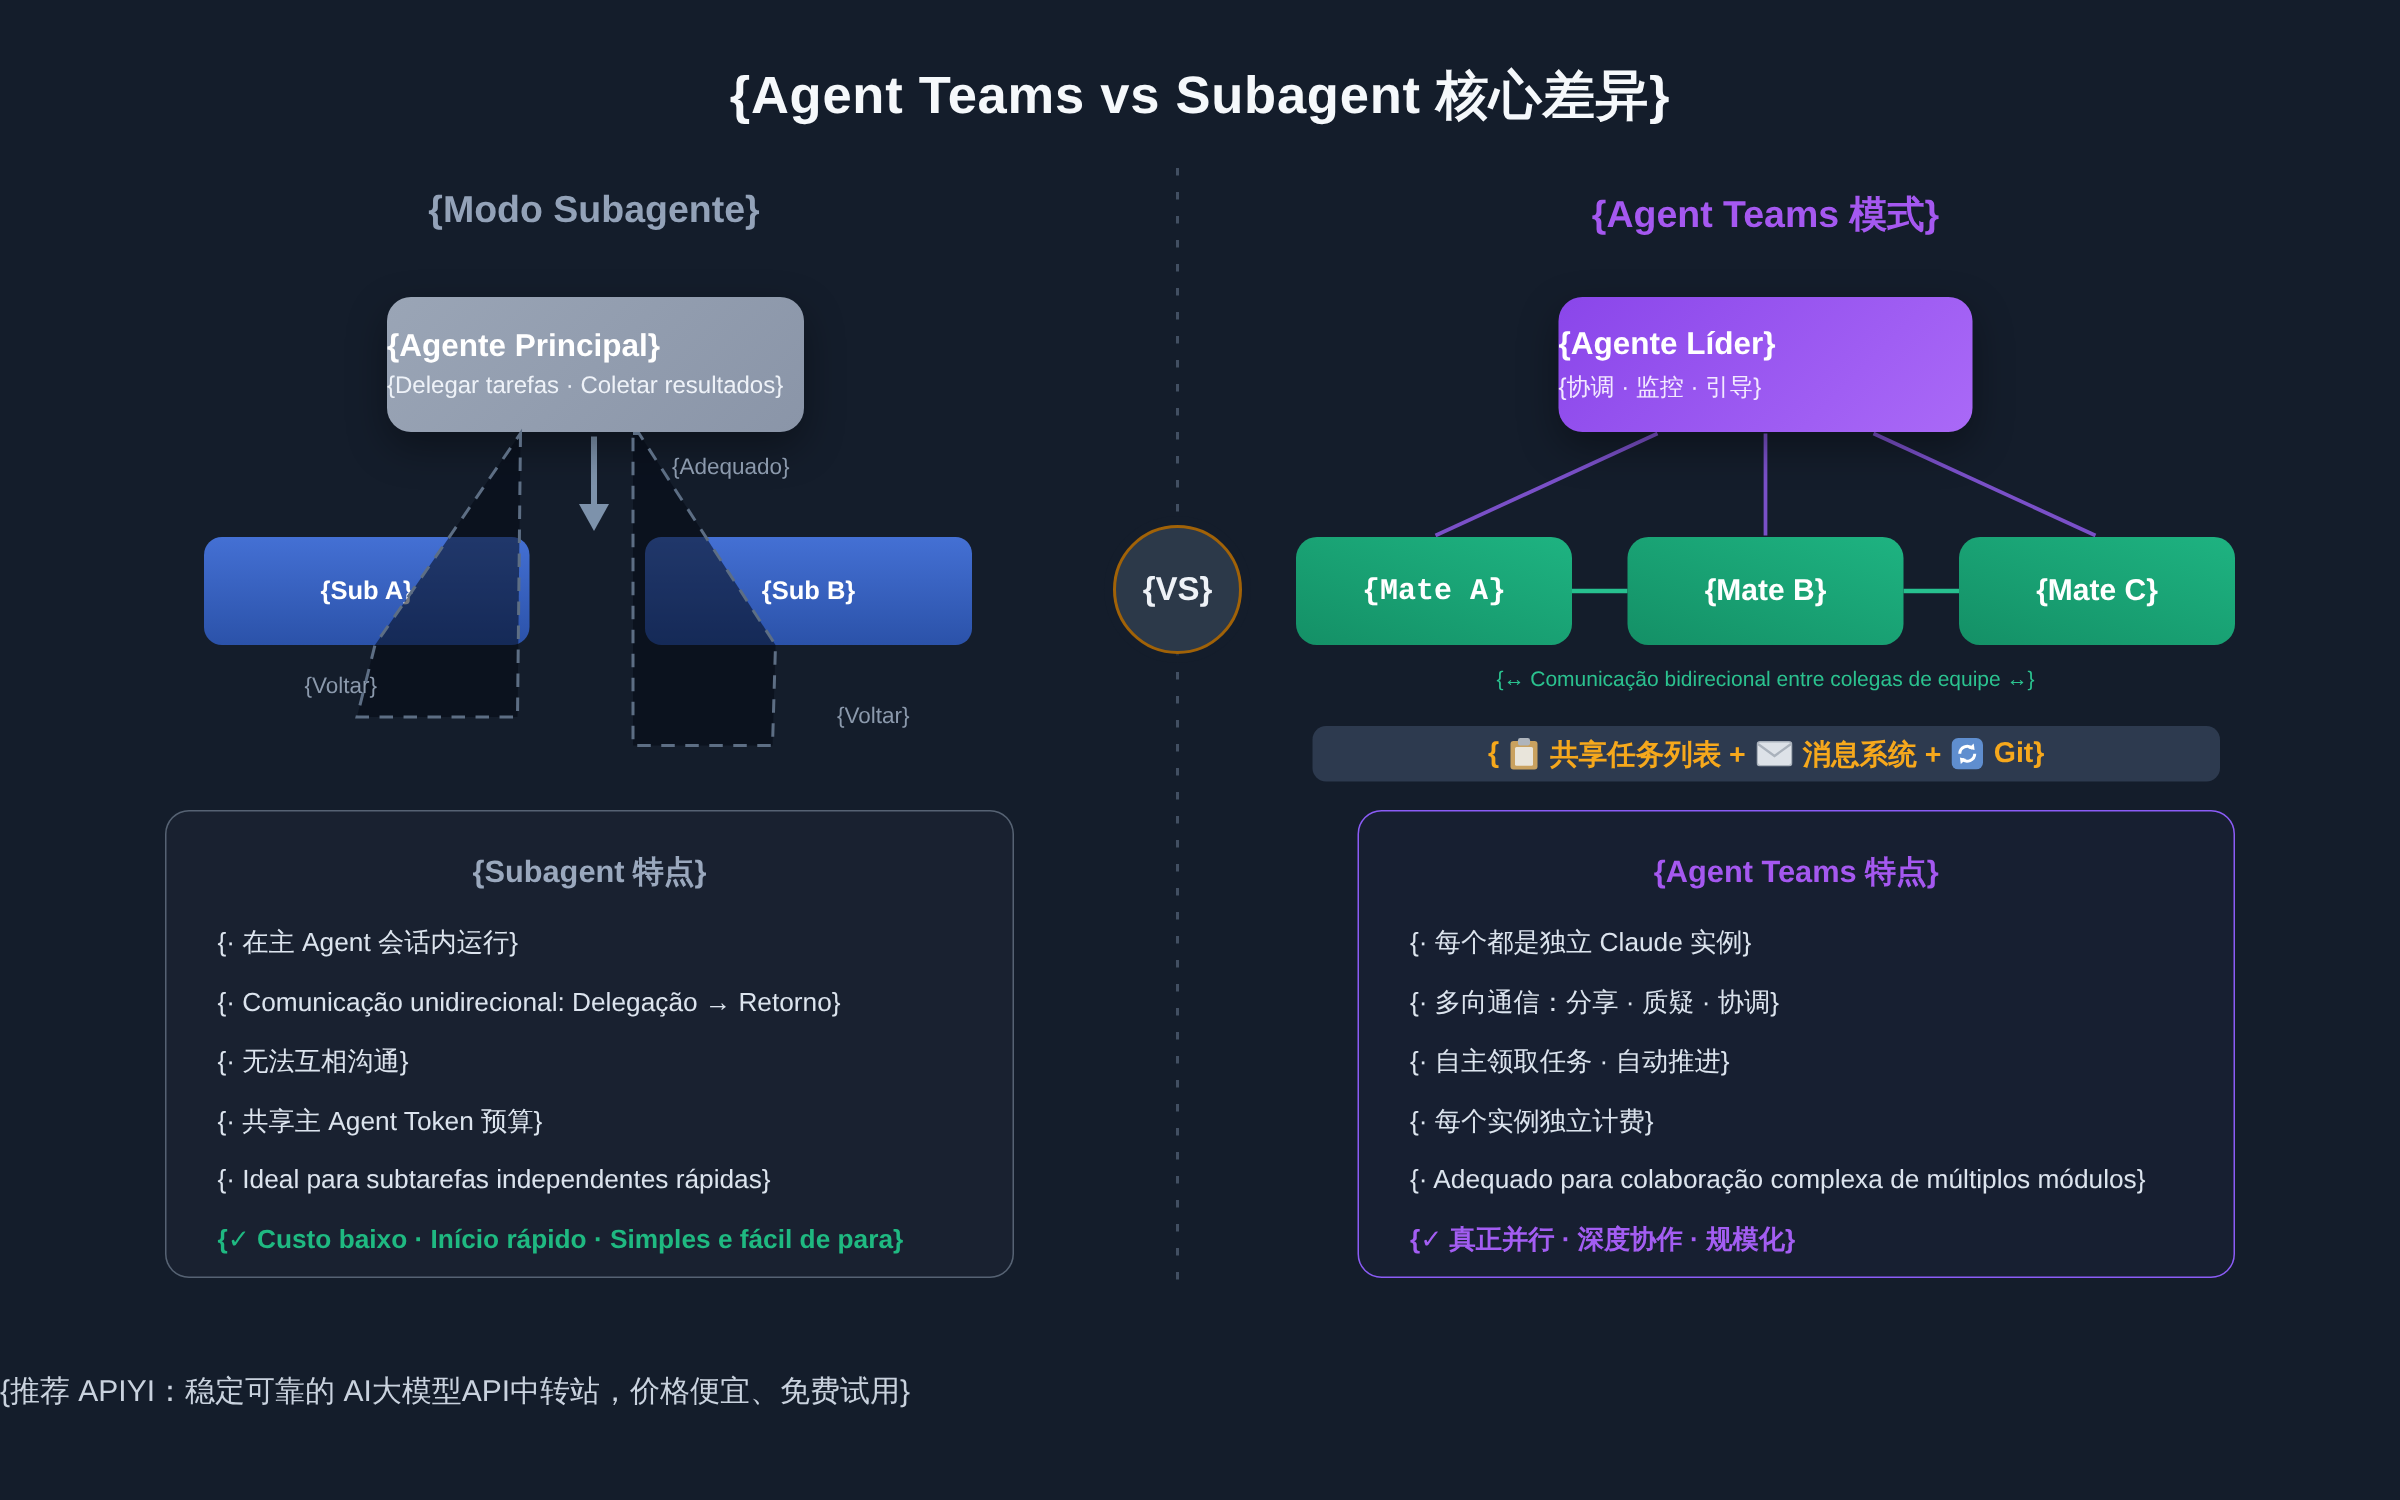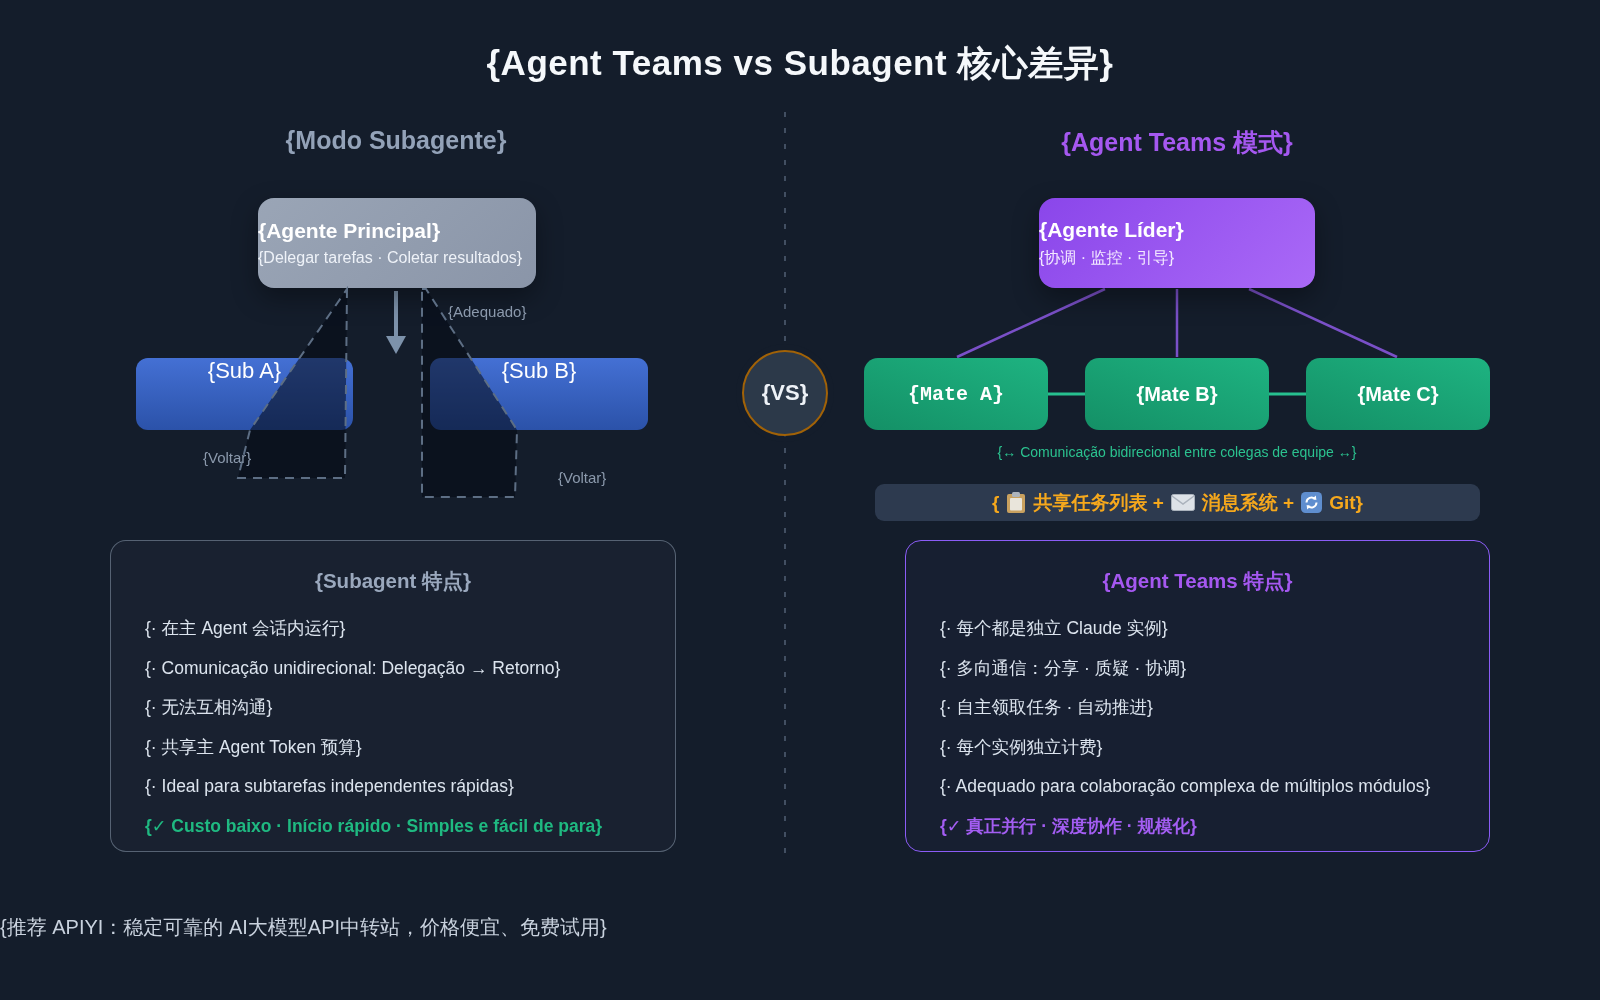--- a/index.html
+++ b/index.html
@@ -30,23 +30,23 @@
   .node .t{font-size:21px;font-weight:bold;color:#ffffff;}
   .node .s{font-size:16px;color:rgba(255,255,255,.92);}
   .principal{left:258px;top:198px;width:278px;height:90px;
     background:linear-gradient(135deg,#9aa5b6 0%,#8a95a8 100%);}
   .principal .s{color:#eef2f8;}
   .leader{left:1039px;top:198px;width:276px;height:90px;
     background:linear-gradient(135deg,#8a46ea 0%,#aa69f7 100%);}
   .leader .s{color:#f3e9ff;}
 
   .sub{height:72px;top:358px;border-radius:12px;z-index:2;
-    display:flex;align-items:flex-start;justify-content:center;
+    display:flex;align-items:center;justify-content:center;
     background:linear-gradient(180deg,#4470d4 0%,#2b52a9 100%);
-    font-size:22px;font-weight:normal;color:#fff;}
+    font-size:17px;font-weight:bold;color:#fff;}
   .sub.a{left:136px;width:217px;}
   .sub.b{left:430px;width:218px;border-radius:11px;}
 
   .mate{height:72px;top:358px;width:184px;border-radius:14px;z-index:2;
     display:flex;align-items:center;justify-content:center;
     background:linear-gradient(200deg,#1eb381 0%,#149066 100%);
     font-size:20px;font-weight:bold;color:#fff;}
   .mate.a{left:864px;font-family:Liberation Mono, monospace;} .mate.b{left:1085px;} .mate.c{left:1306px;}
 
   .edge-label{font-size:15px;color:#8b99ac;z-index:4;}

